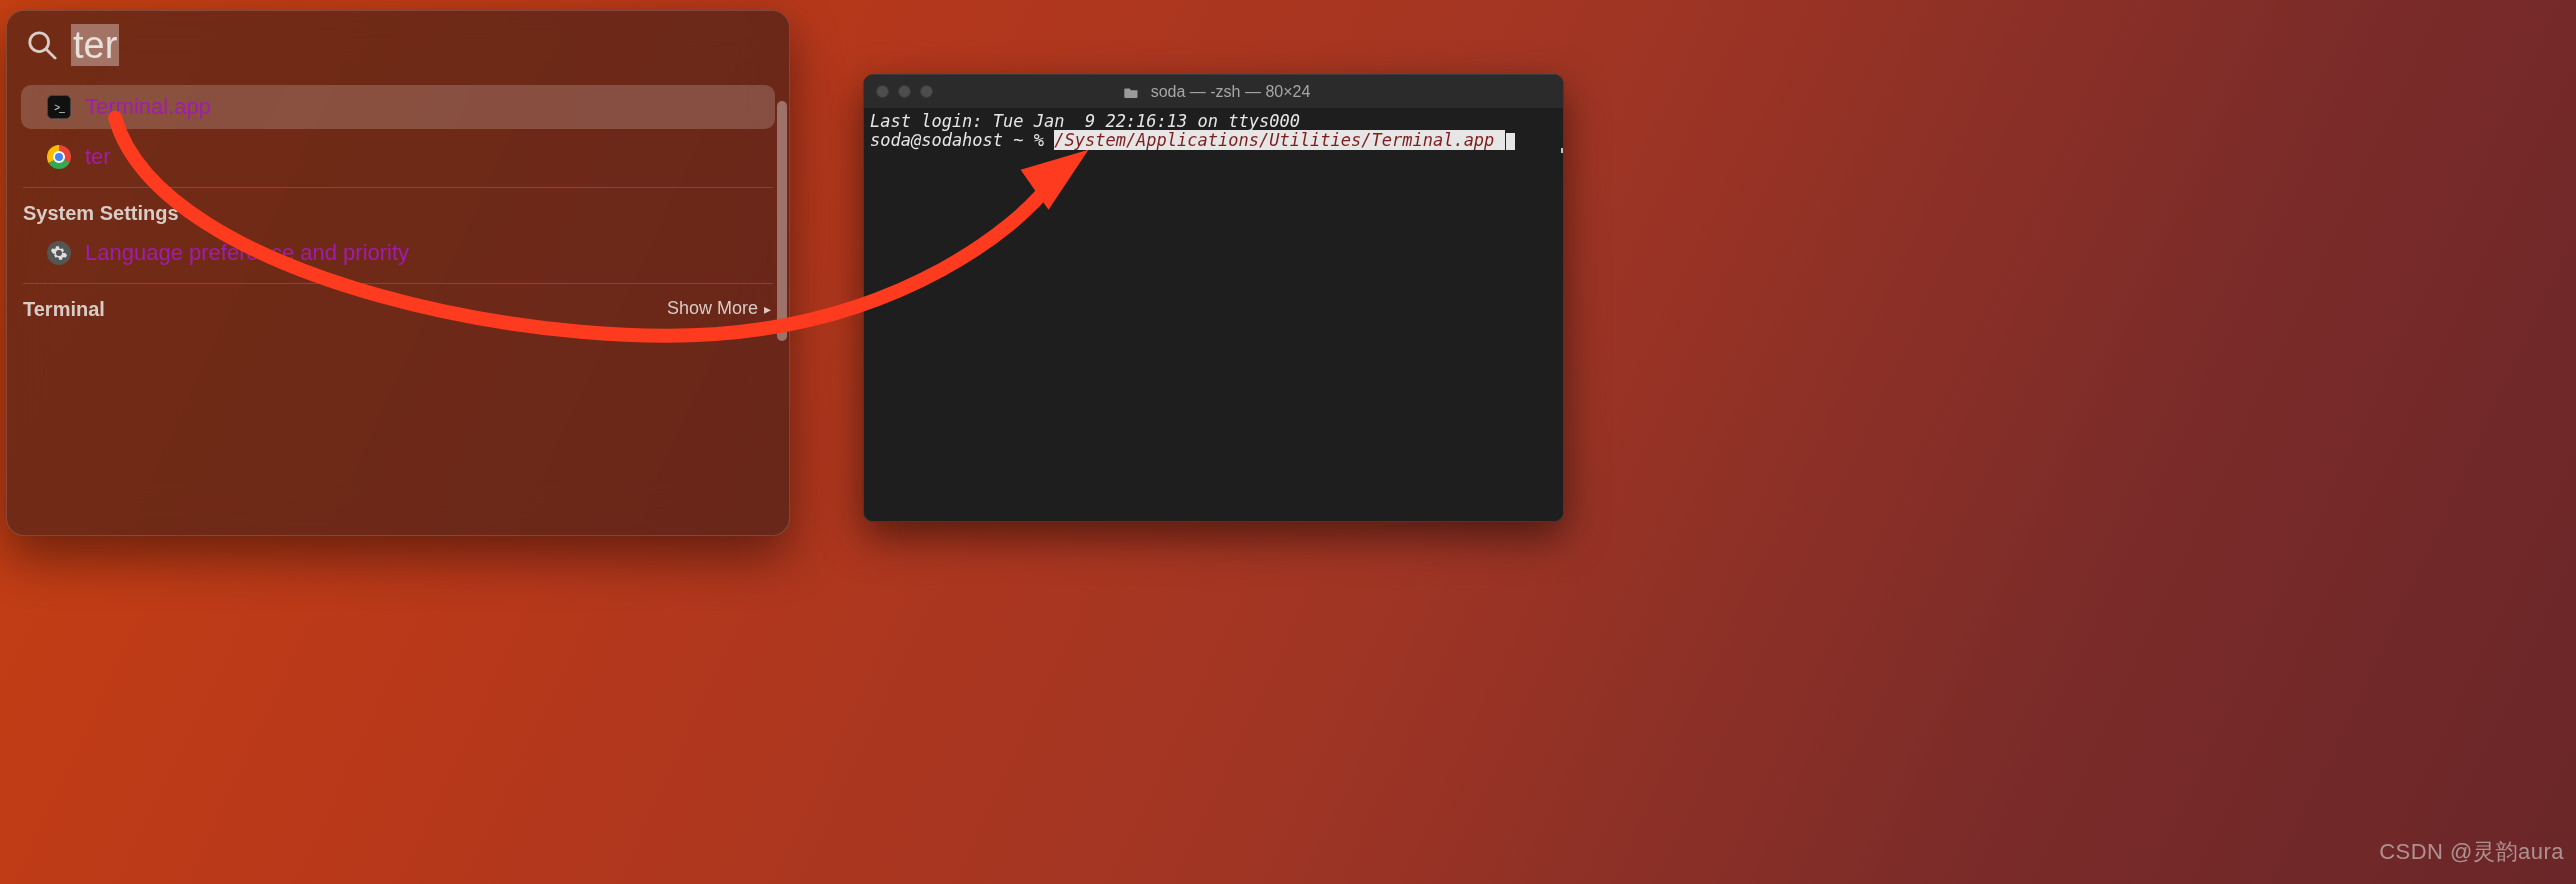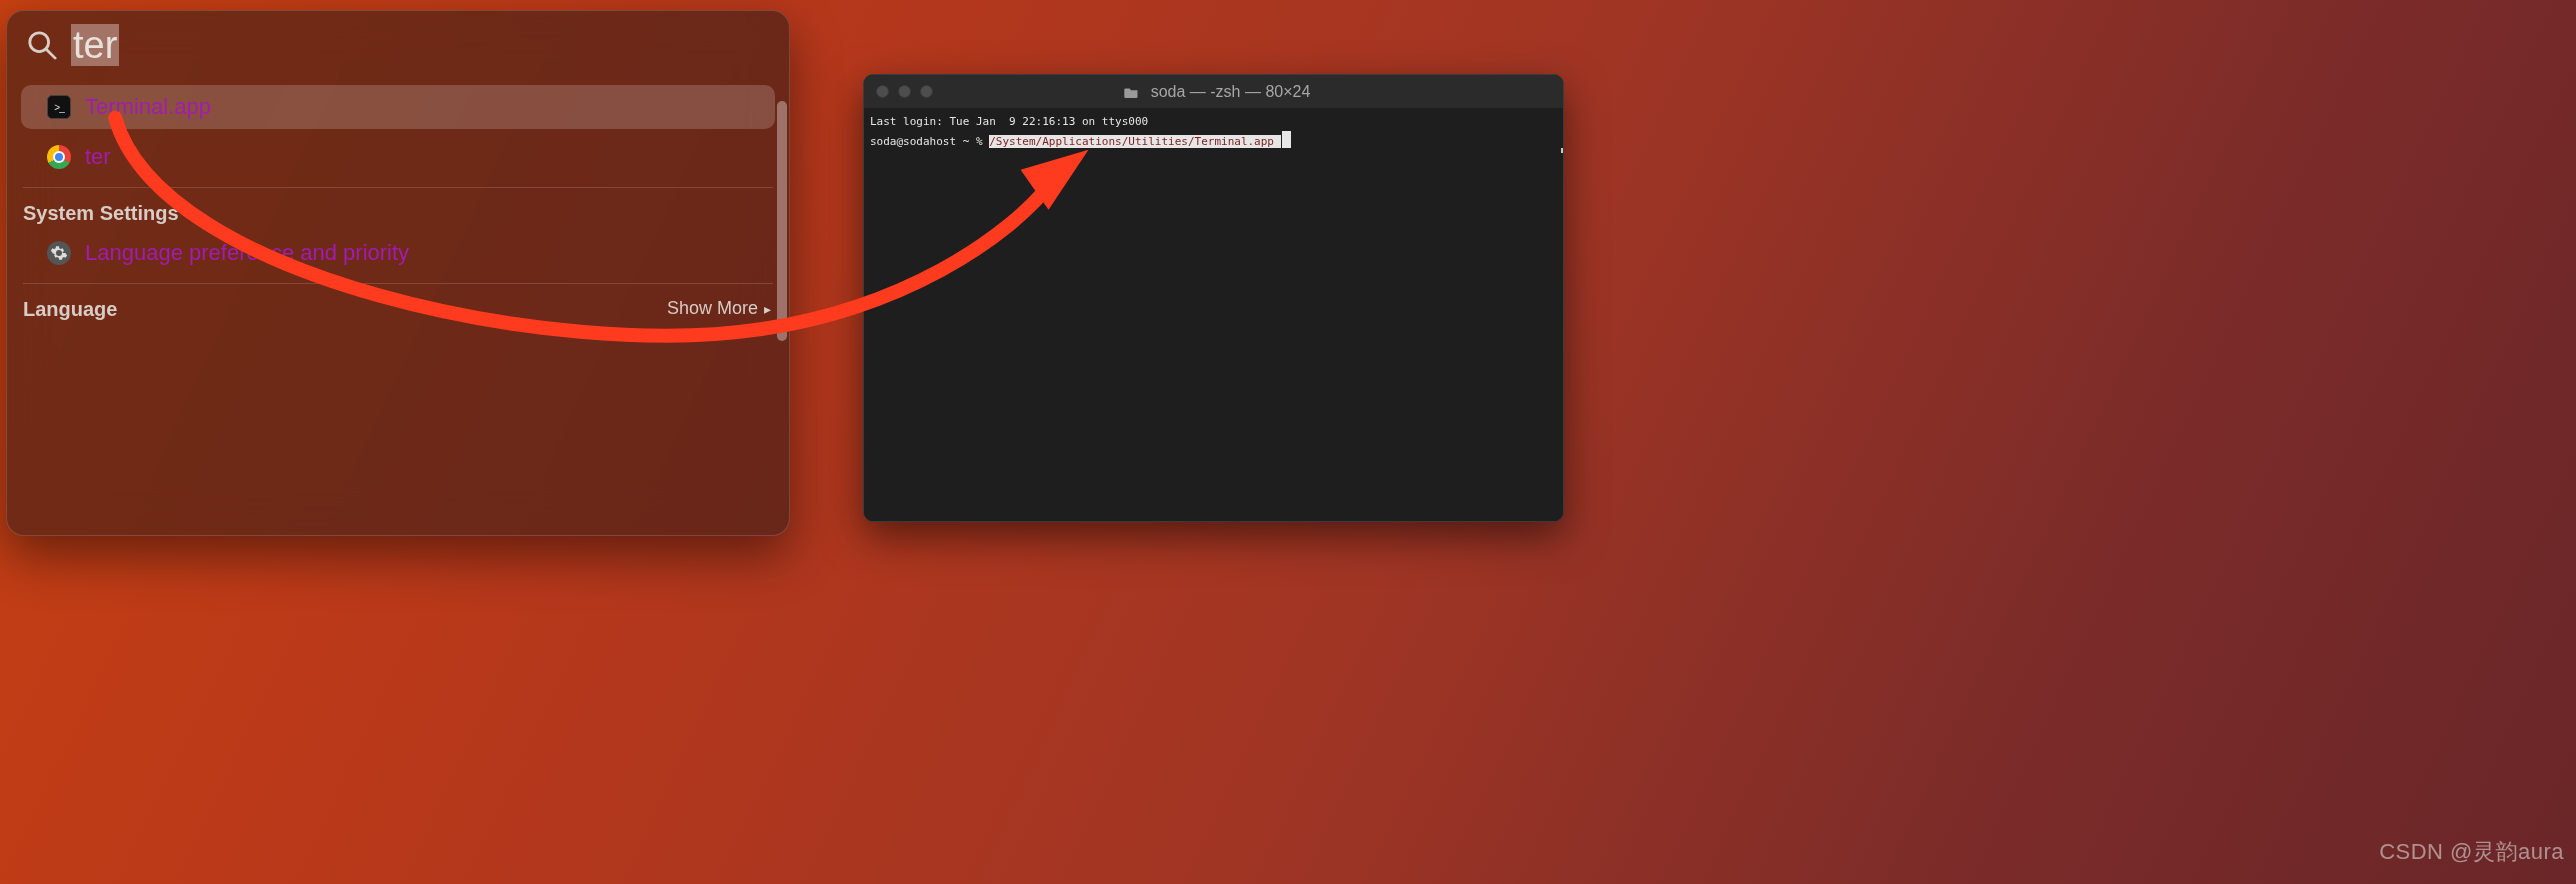--- a/index.html
+++ b/index.html
@@ -145,24 +145,25 @@
   .traffic { display: flex; gap: 9px; }
   .dot { width: 13px; height: 13px; border-radius: 50%; background: #4d4d4d; border:1px solid #3a3a3a;}
   #term-title-wrap { flex: 1; display: flex; justify-content: center; align-items: center; gap: 12px; }
   .folder-icon-svg { width: 15px; height: 12px; }
   .folder-icon-svg path { fill: #9a9a9a; }
   #term-body {
     flex: 1;
     background: #1e1e1e;
     padding: 4px 6px;
     font-family: "Menlo", "Consolas", monospace;
-    font-size: 11px;
+    font-size: 17px;
     line-height: 19px;
     color: #e6e6e6;
     position: relative;
+    font-style: italic;
   }
   #term-body .line { white-space: pre; }
   .hl-path {
     background: #e6e6e6;
     color: #7f1d1d;
   }
   .term-cursor-block {
     display: inline-block;
     width: 9px;
     height: 17px;
@@ -233,21 +234,21 @@
       <span class="icon-box icon-gear">
         <svg viewBox="0 0 24 24">
             <path d="M12 8a4 4 0 100 8 4 4 0 000-8zm9 4a7 7 0 01-.1 1.2l2 1.6-2 3.4-2.4-1a7 7 0 01-2 1.2l-.4 2.6h-4l-.4-2.6a7 7 0 01-2-1.2l-2.4 1-2-3.4 2-1.6A7 7 0 013 12a7 7 0 01.1-1.2l-2-1.6 2-3.4 2.4 1a7 7 0 012-1.2L8 3h4l.4 2.6a7 7 0 012 1.2l2.4-1 2 3.4-2 1.6c.1.4.2.8.2 1.2z"></path>
           </svg>
       </span>
       <span>Language preference and priority</span>
     </div>
     <div class="sep"></div>
 
     <div class="section-head">
-      <span>Language</span>
+      <span>Terminal</span>
       <span class="show-more">
         <span>Show More</span>
         <span class="show-more-caret">▸</span>
       </span>
     </div>
 
     <div id="blue-area"></div>
   </div>
   <div id="spot-scrollbar"></div>
 </div>

